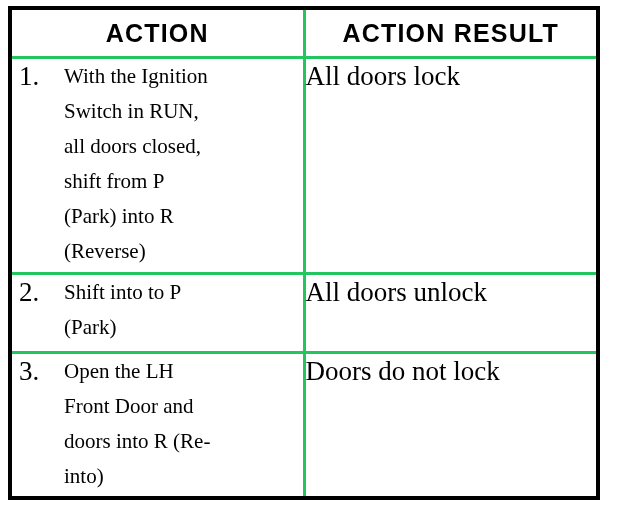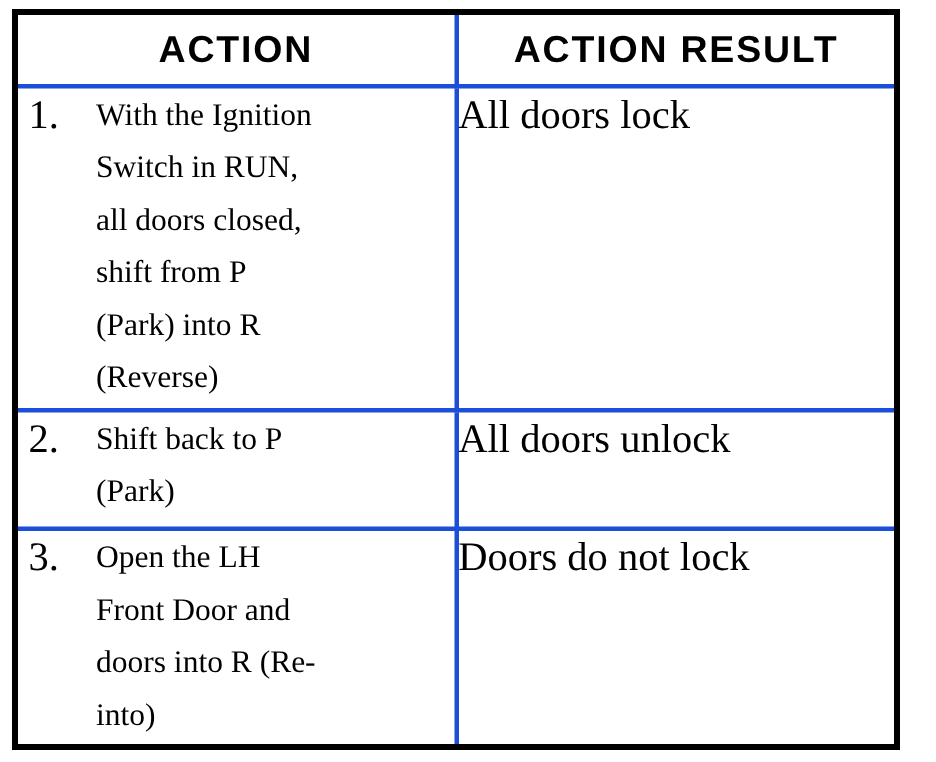--- a/index.html
+++ b/index.html
@@ -35,21 +35,21 @@
     table-layout: fixed;
     border: 4px solid #000000;
     background: #ffffff;
   }
 
   .diag-table col.col-action  { width: 294px; }
   .diag-table col.col-result  { width: 294px; }
 
   .diag-table th,
   .diag-table td {
-    border: 3px solid #1d4ed8;
+    border: 3px solid #22c55e;
     padding: 0;
     vertical-align: top;
     background: #ffffff;
   }
 
   
   .diag-table thead th {
     height: 46px;
     text-align: center;
     vertical-align: middle;
@@ -140,21 +140,21 @@
           </div>
         </td>
         <td class="result-cell">All doors lock</td>
       </tr>
 
       <tr class="row-2">
         <td class="action-cell">
           <div class="step">
             <div class="step-num">2.</div>
             <div class="step-text">
-              <span class="ln">Shift back to P</span>
+              <span class="ln">Shift into to P</span>
               <span class="ln">(Park)</span>
             </div>
           </div>
         </td>
         <td class="result-cell">All doors unlock</td>
       </tr>
 
       <tr class="row-3">
         <td class="action-cell">
           <div class="step">

